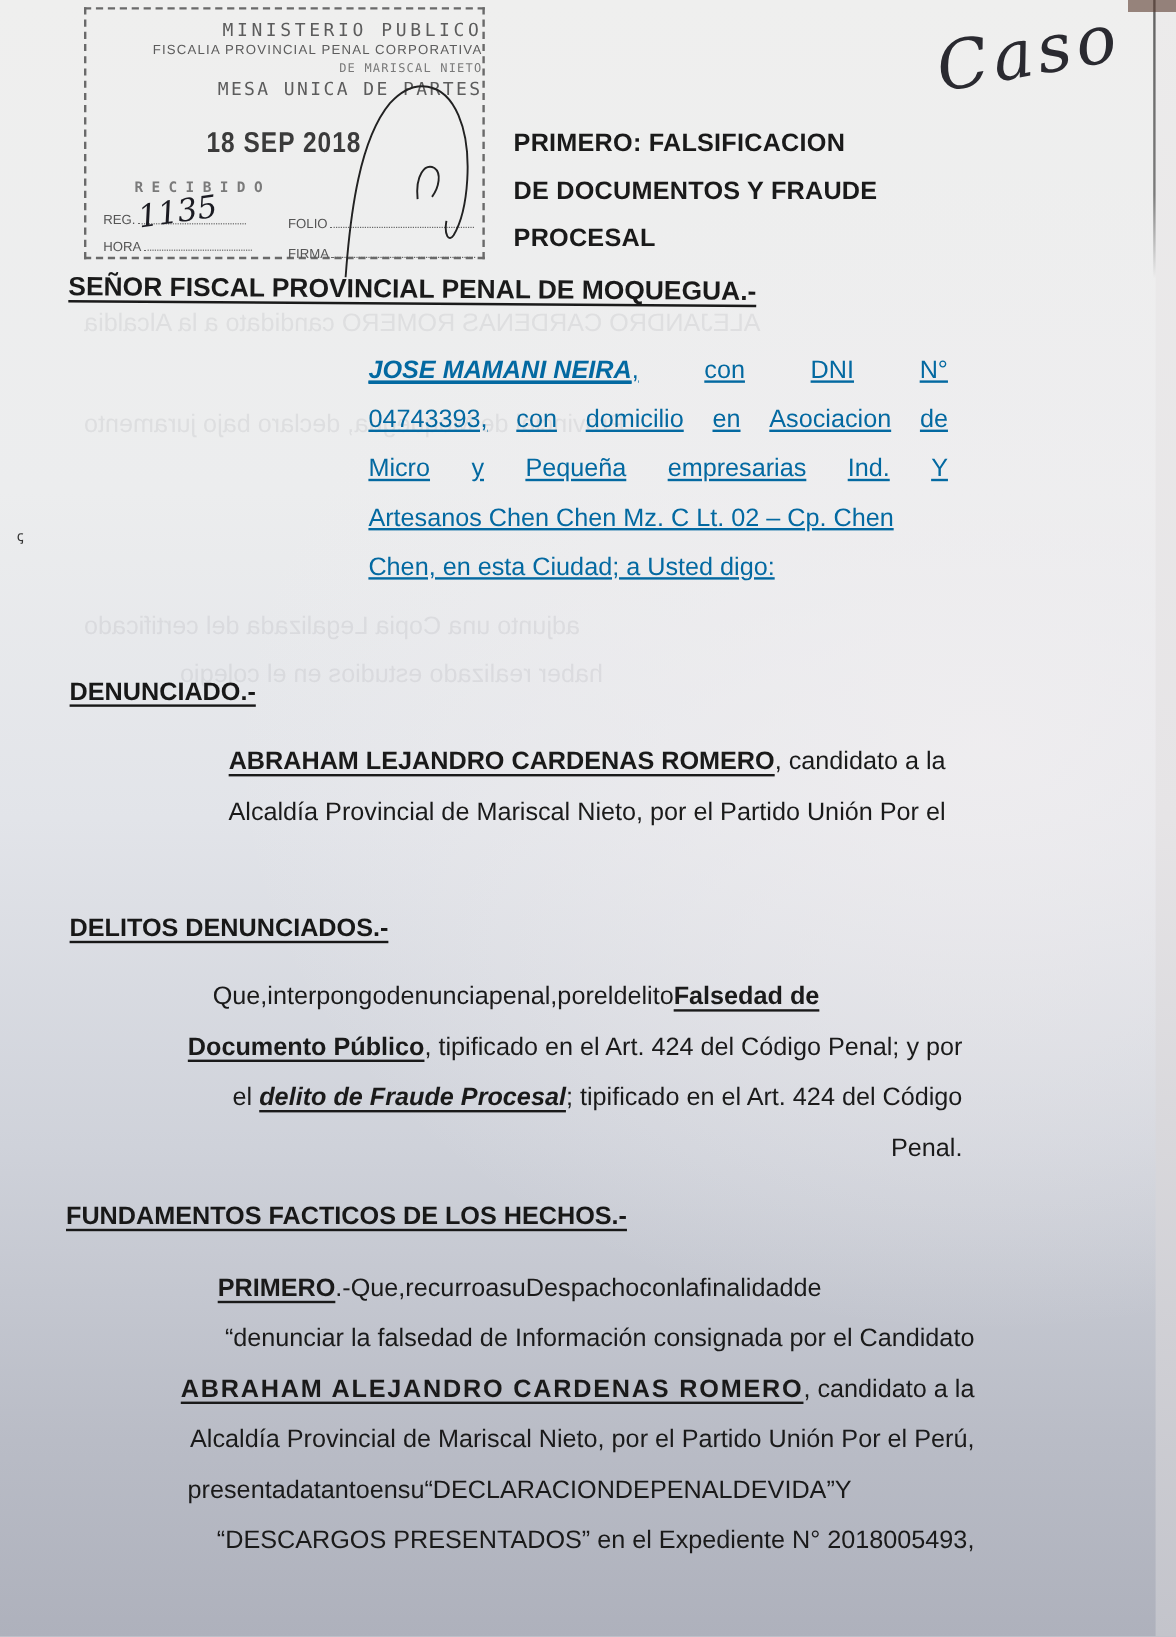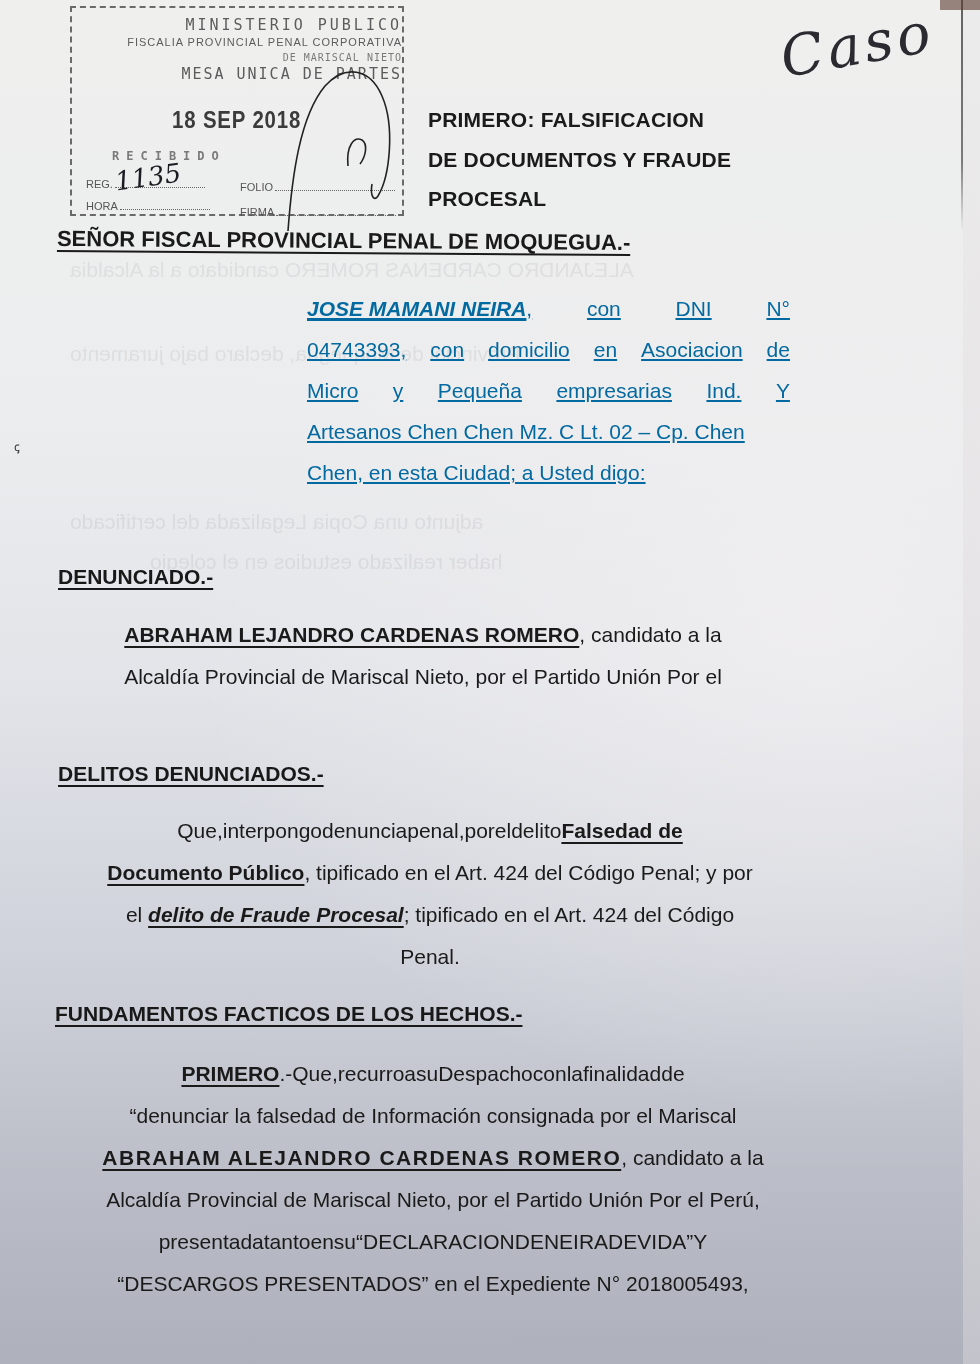--- a/index.html
+++ b/index.html
@@ -223,21 +223,21 @@
       font-size: 21px;
       color: #1a1a1a;
       line-height: 42px;
     }
     .para .jl {
       display: flex;
       justify-content: center;
       white-space: nowrap;
     }
     .para .jl.left {
-      justify-content: center;
+      justify-content: flex-end;
     }
     .bold-u {
       font-weight: bold;
       text-decoration: underline;
       text-decoration-thickness: 2px;
       text-underline-offset: 4px;
     }
     .bold-u-i {
       font-weight: bold;
       font-style: italic;
@@ -373,34 +373,34 @@
       <span>Que,</span>
       <span>recurro</span>
       <span>a</span>
       <span>su</span>
       <span>Despacho</span>
       <span>con</span>
       <span>la</span>
       <span>finalidad</span>
       <span>de</span>
     </div>
-    <div class="jl left">“denunciar la falsedad de Información consignada por el Mariscal</div>
+    <div class="jl left">“denunciar la falsedad de Información consignada por el Candidato</div>
     <div class="jl left">
       <span class="bold-u" style="letter-spacing:1.5px;">ABRAHAM ALEJANDRO CARDENAS ROMERO</span>
         <span>, candidato a la</span>
     </div>
     <div class="jl left">Alcaldía Provincial de Mariscal Nieto, por el Partido Unión Por el Perú,</div>
     <div class="jl">
       <span>presentada</span>
       <span>tanto</span>
       <span>en</span>
       <span>su</span>
       <span>“DECLARACION</span>
       <span>DE</span>
-      <span>NEIRA</span>
+      <span>PENAL</span>
       <span>DE</span>
       <span>VIDA”</span>
       <span>Y</span>
     </div>
     <div class="jl left">“DESCARGOS PRESENTADOS” en el Expediente N° 2018005493,</div>
   </div>
 
 </div>
 
 </body></html>

